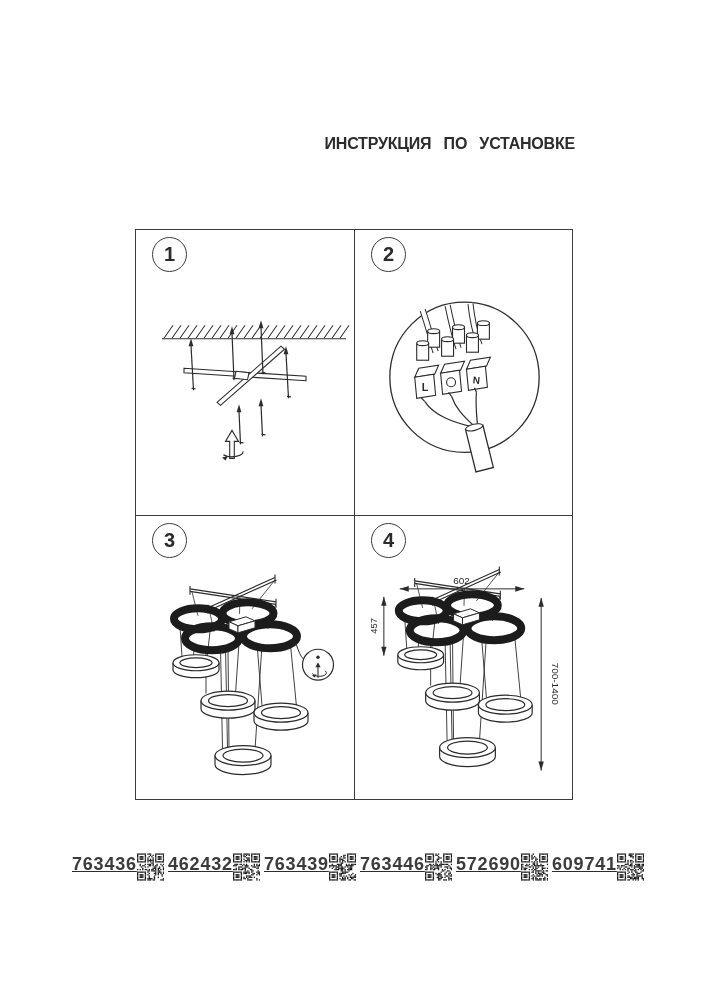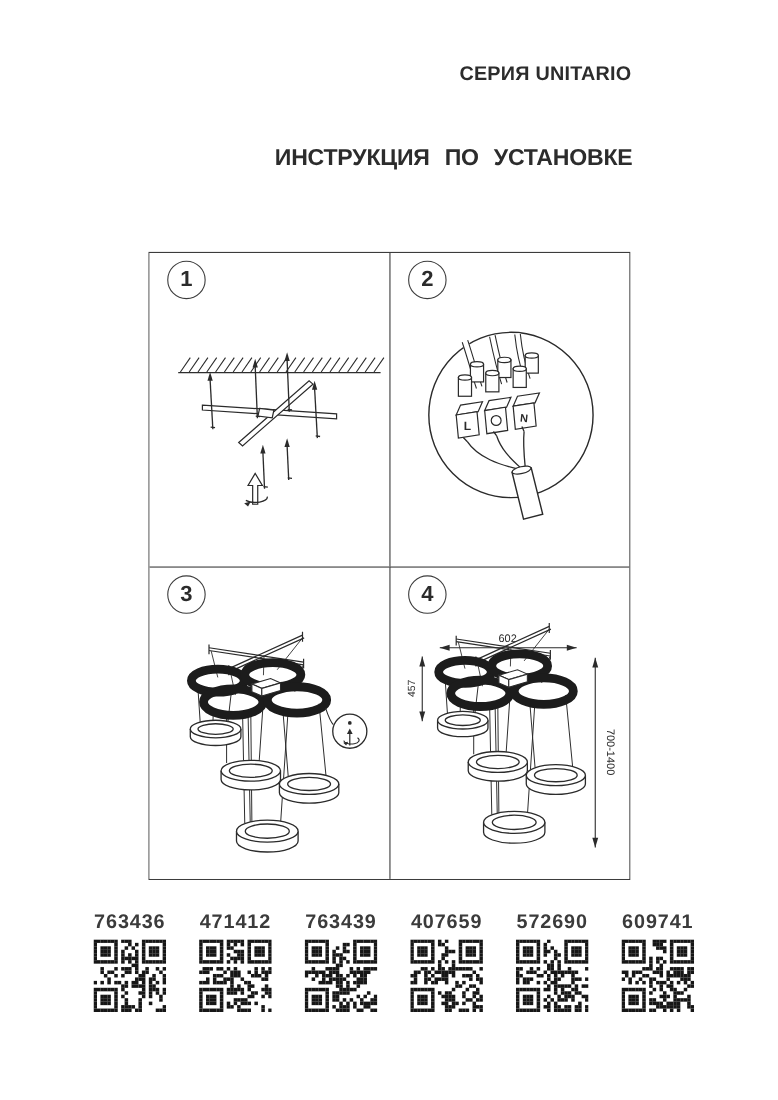--- a/index.html
+++ b/index.html
@@ -3,46 +3,45 @@
 <meta charset="utf-8">
 <style>
   html,body{margin:0;padding:0;background:#ffffff;}
   .page{position:relative;width:707px;height:1000px;background:#ffffff;overflow:hidden;
         font-family:"Liberation Sans","DejaVu Sans",sans-serif;color:#2c2c2c;}
   
   .hdr{position:absolute;right:133px;top:57px;text-align:right;}
   .hdr-l1{font-size:18px;font-weight:bold;letter-spacing:.2px;line-height:21px;}
   .hdr-l2{font-size:17px;font-weight:bold;letter-spacing:.2px;line-height:21px;margin-top:6px;}
   .ttl{position:absolute;right:132px;top:130px;text-align:right;font-weight:bold;
-       font-size:21px;line-height:27px;letter-spacing:-.2px;}
+       font-size:16px;line-height:27px;letter-spacing:-.2px;}
   .ttl-l1{word-spacing:8px;}
   
   .grid{position:absolute;left:135px;top:229px;width:436px;height:569px;
         border:1.6px solid #3c3c3c;display:grid;grid-template-columns:1fr 1fr;grid-template-rows:1fr 1fr;}
   .cell{position:relative;background:#fff;}
   .cell.cr{border-left:1.4px solid #3c3c3c;}
   .cell.cb{border-top:1.4px solid #3c3c3c;}
   .badge{position:absolute;left:16px;top:7px;width:33px;height:33px;border:1.7px solid #3c3c3c;
          border-radius:50%;display:flex;align-items:center;justify-content:center;
          font-size:20px;font-weight:bold;color:#2b2b2b;background:#fff;z-index:2;}
   .draw{position:absolute;left:0;top:0;width:100%;height:100%;}
   svg text{font-family:"Liberation Sans","DejaVu Sans",sans-serif;fill:#2b2b2b;}
   
   .footer{position:absolute;left:72px;top:828px;width:572px;display:flex;justify-content:space-between;}
-  .art{width:92px;display:flex;flex-direction:column;align-items:center;}
+  .art{width:92px;display:flex;flex-direction:row;align-items:center;text-decoration:underline;}
   .art-code{font-size:18px;font-weight:bold;color:#3b3b3b;letter-spacing:.8px;line-height:20px;}
   .qr{margin-top:6px;display:block;}
 </style>
 </head>
 <body>
 
 <div class="page">
 
   <div class="hdr">
-    <div class="hdr-l1">СЕРИЯ UNITARIO</div>
   </div>
   <div class="ttl">
     <div class="ttl-l1">ИНСТРУКЦИЯ ПО УСТАНОВКЕ</div>
   </div>
 
   <div class="grid">
 
     <div class="cell">
       <div class="badge">1</div>
       <svg class="draw" viewBox="0 0 218 284" preserveAspectRatio="none">
@@ -430,21 +429,21 @@
           <rect x="28.29" y="62.86" width="3.19" height="3.19"></rect>
           <rect x="31.43" y="62.86" width="3.19" height="3.19"></rect>
           <rect x="37.71" y="62.86" width="3.19" height="3.19"></rect>
           <rect x="40.86" y="62.86" width="3.19" height="3.19"></rect>
           <rect x="56.57" y="62.86" width="3.19" height="3.19"></rect>
           <rect x="59.71" y="62.86" width="3.19" height="3.19"></rect>
           <rect x="62.86" y="62.86" width="3.19" height="3.19"></rect>
         </svg>
     </div>
     <div class="art">
-      <div class="art-code">471412</div>
+      <div class="art-code">462432</div>
       <svg class="qr" width="66" height="66" viewBox="0 0 66 66" fill="#161616">
           <rect x="0.00" y="0.00" width="3.19" height="3.19"></rect>
           <rect x="3.14" y="0.00" width="3.19" height="3.19"></rect>
           <rect x="6.29" y="0.00" width="3.19" height="3.19"></rect>
           <rect x="9.43" y="0.00" width="3.19" height="3.19"></rect>
           <rect x="12.57" y="0.00" width="3.19" height="3.19"></rect>
           <rect x="15.71" y="0.00" width="3.19" height="3.19"></rect>
           <rect x="18.86" y="0.00" width="3.19" height="3.19"></rect>
           <rect x="25.14" y="0.00" width="3.19" height="3.19"></rect>
           <rect x="28.29" y="0.00" width="3.19" height="3.19"></rect>
@@ -883,21 +882,21 @@
           <rect x="31.43" y="62.86" width="3.19" height="3.19"></rect>
           <rect x="34.57" y="62.86" width="3.19" height="3.19"></rect>
           <rect x="37.71" y="62.86" width="3.19" height="3.19"></rect>
           <rect x="47.14" y="62.86" width="3.19" height="3.19"></rect>
           <rect x="50.29" y="62.86" width="3.19" height="3.19"></rect>
           <rect x="59.71" y="62.86" width="3.19" height="3.19"></rect>
           <rect x="62.86" y="62.86" width="3.19" height="3.19"></rect>
         </svg>
     </div>
     <div class="art">
-      <div class="art-code">407659</div>
+      <div class="art-code">763446</div>
       <svg class="qr" width="66" height="66" viewBox="0 0 66 66" fill="#161616">
           <rect x="0.00" y="0.00" width="3.19" height="3.19"></rect>
           <rect x="3.14" y="0.00" width="3.19" height="3.19"></rect>
           <rect x="6.29" y="0.00" width="3.19" height="3.19"></rect>
           <rect x="9.43" y="0.00" width="3.19" height="3.19"></rect>
           <rect x="12.57" y="0.00" width="3.19" height="3.19"></rect>
           <rect x="15.71" y="0.00" width="3.19" height="3.19"></rect>
           <rect x="18.86" y="0.00" width="3.19" height="3.19"></rect>
           <rect x="25.14" y="0.00" width="3.19" height="3.19"></rect>
           <rect x="31.43" y="0.00" width="3.19" height="3.19"></rect>

